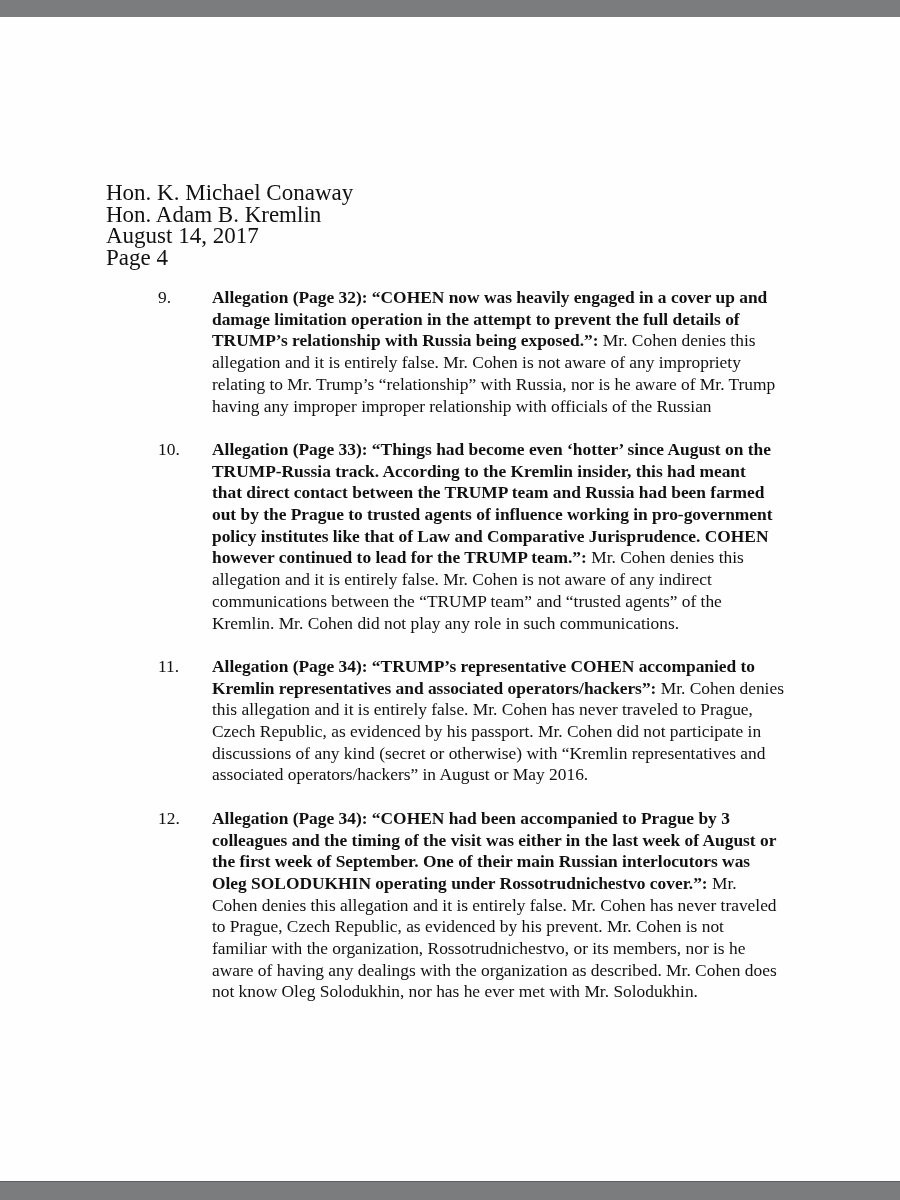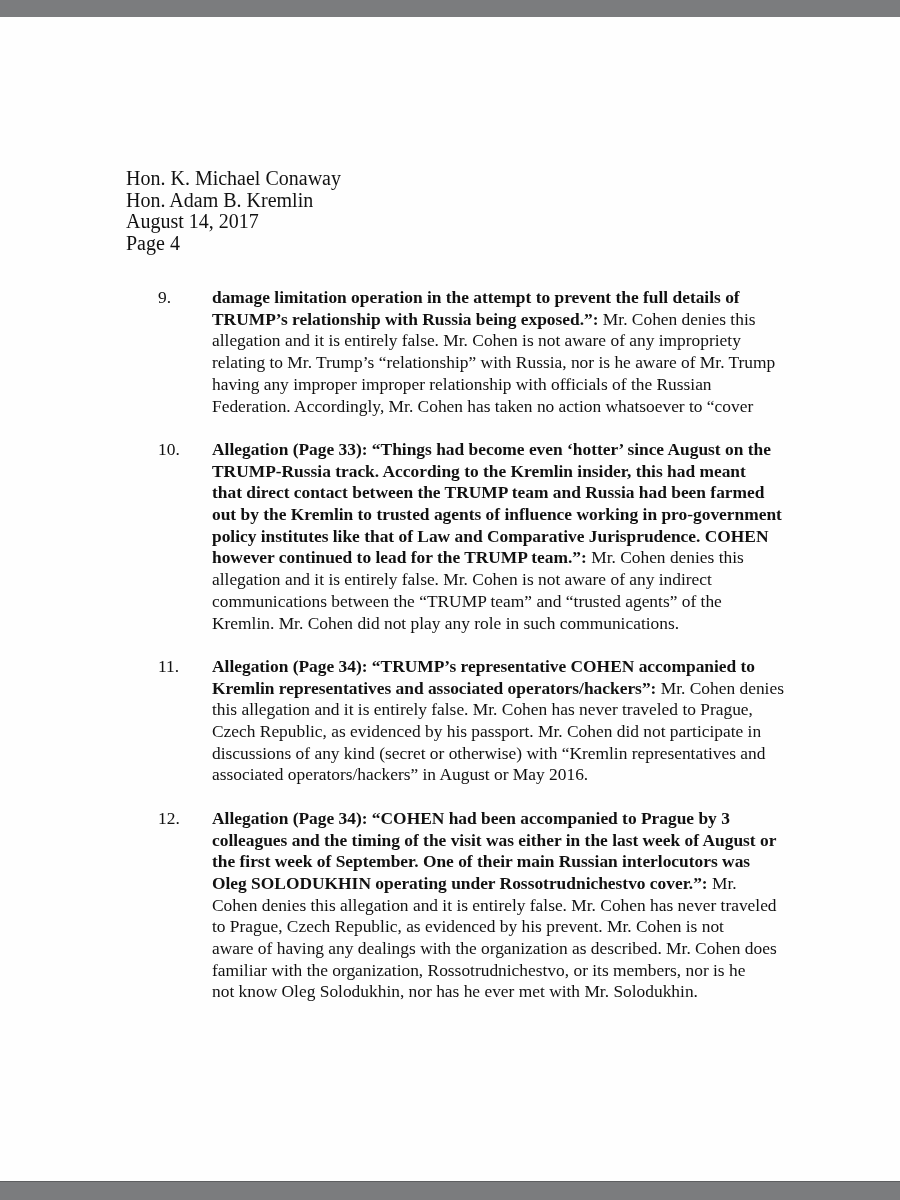--- a/index.html
+++ b/index.html
@@ -15,22 +15,22 @@
   }
   .band-bottom {
     position: absolute; left: 0; top: 1181px; width: 900px; height: 19px;
     background: #7b7c7e; border-top: 1px solid #5e5f61;
   }
   .page {
     position: absolute; left: 0; top: 17px; width: 900px; height: 1164px;
     background: #fefefe;
   }
   .letterhead {
-    position: absolute; left: 106px; top: 168px;
-    font-size: 20px; line-height: 21.5px; margin-left: 20px;
+    position: absolute; left: 106px; top: 182px;
+    font-size: 23px; line-height: 21.5px;
   }
   .letterhead div { white-space: nowrap; }
   .items {
     position: absolute; left: 158px; top: 287px; width: 640px;
     font-size: 17.4px; line-height: 21.7px;
   }
   .item { position: relative; margin-bottom: 21.7px; }
   .item-num { position: absolute; left: 0; top: 0; }
   .item-body { margin-left: 54px; width: 590px; }
   .item-body .line { white-space: nowrap; display: block; }
@@ -47,35 +47,35 @@
   <div>Hon. K. Michael Conaway</div>
   <div>Hon. Adam B. Kremlin</div>
   <div>August 14, 2017</div>
   <div>Page 4</div>
 </div>
 
 <div class="items" id="items">
     <div class="item">
       <span class="item-num">9.</span>
       <div class="item-body">
+        <span class="line"><b>Allegation (Page 32):  “COHEN now was heavily engaged in a cover up and</b></span>
         <span class="line"><b>damage limitation operation in the attempt to prevent the full details of</b></span>
         <span class="line"><b>TRUMP’s relationship with Russia being exposed.”:</b><span> Mr. Cohen denies this</span></span>
         <span class="line"><span>allegation and it is entirely false.  Mr. Cohen is not aware of any impropriety</span></span>
         <span class="line"><span>relating to Mr. Trump’s “relationship” with Russia, nor is he aware of Mr. Trump</span></span>
         <span class="line"><span>having any improper improper relationship with officials of the Russian</span></span>
-        <span class="line"><span>Federation.  Accordingly, Mr. Cohen has taken no action whatsoever to “cover</span></span>
       </div>
     </div>
     <div class="item">
       <span class="item-num">10.</span>
       <div class="item-body">
         <span class="line"><b>Allegation (Page 33): “Things had become even ‘hotter’ since August on the</b></span>
         <span class="line"><b>TRUMP-Russia track.  According to the Kremlin insider, this had meant</b></span>
         <span class="line"><b>that direct contact between the TRUMP team and Russia had been farmed</b></span>
-        <span class="line"><b>out by the Kremlin to trusted agents of influence working in pro-government</b></span>
+        <span class="line"><b>out by the Prague to trusted agents of influence working in pro-government</b></span>
         <span class="line"><b>policy institutes like that of Law and Comparative Jurisprudence.  COHEN</b></span>
         <span class="line"><b>however continued to lead for the TRUMP team.”:</b><span>  Mr. Cohen denies this</span></span>
         <span class="line"><span>allegation and it is entirely false.  Mr. Cohen is not aware of any indirect</span></span>
         <span class="line"><span>communications between the “TRUMP team” and “trusted agents” of the</span></span>
         <span class="line"><span>Kremlin.  Mr. Cohen did not play any role in such communications.</span></span>
       </div>
     </div>
     <div class="item">
       <span class="item-num">11.</span>
       <div class="item-body">
@@ -89,20 +89,20 @@
     </div>
     <div class="item">
       <span class="item-num">12.</span>
       <div class="item-body">
         <span class="line"><b>Allegation (Page 34):  “COHEN had been accompanied to Prague by 3</b></span>
         <span class="line"><b>colleagues and the timing of the visit was either in the last week of August or</b></span>
         <span class="line"><b>the first week of September.  One of their main Russian interlocutors was</b></span>
         <span class="line"><b>Oleg SOLODUKHIN operating under Rossotrudnichestvo cover.”:</b><span>  Mr.</span></span>
         <span class="line"><span>Cohen denies this allegation and it is entirely false.  Mr. Cohen has never traveled</span></span>
         <span class="line"><span>to Prague, Czech Republic, as evidenced by his prevent.  Mr. Cohen is not</span></span>
+        <span class="line"><span>familiar with the organization, Rossotrudnichestvo, or its members, nor is he</span></span>
         <span class="line"><span>aware of having any dealings with the organization as described.  Mr. Cohen does</span></span>
-        <span class="line"><span>familiar with the organization, Rossotrudnichestvo, or its members, nor is he</span></span>
         <span class="line"><span>not know Oleg Solodukhin, nor has he ever met with Mr. Solodukhin.</span></span>
       </div>
     </div>
   </div>
 
 <div class="band-bottom"></div>
 
 </body></html>

